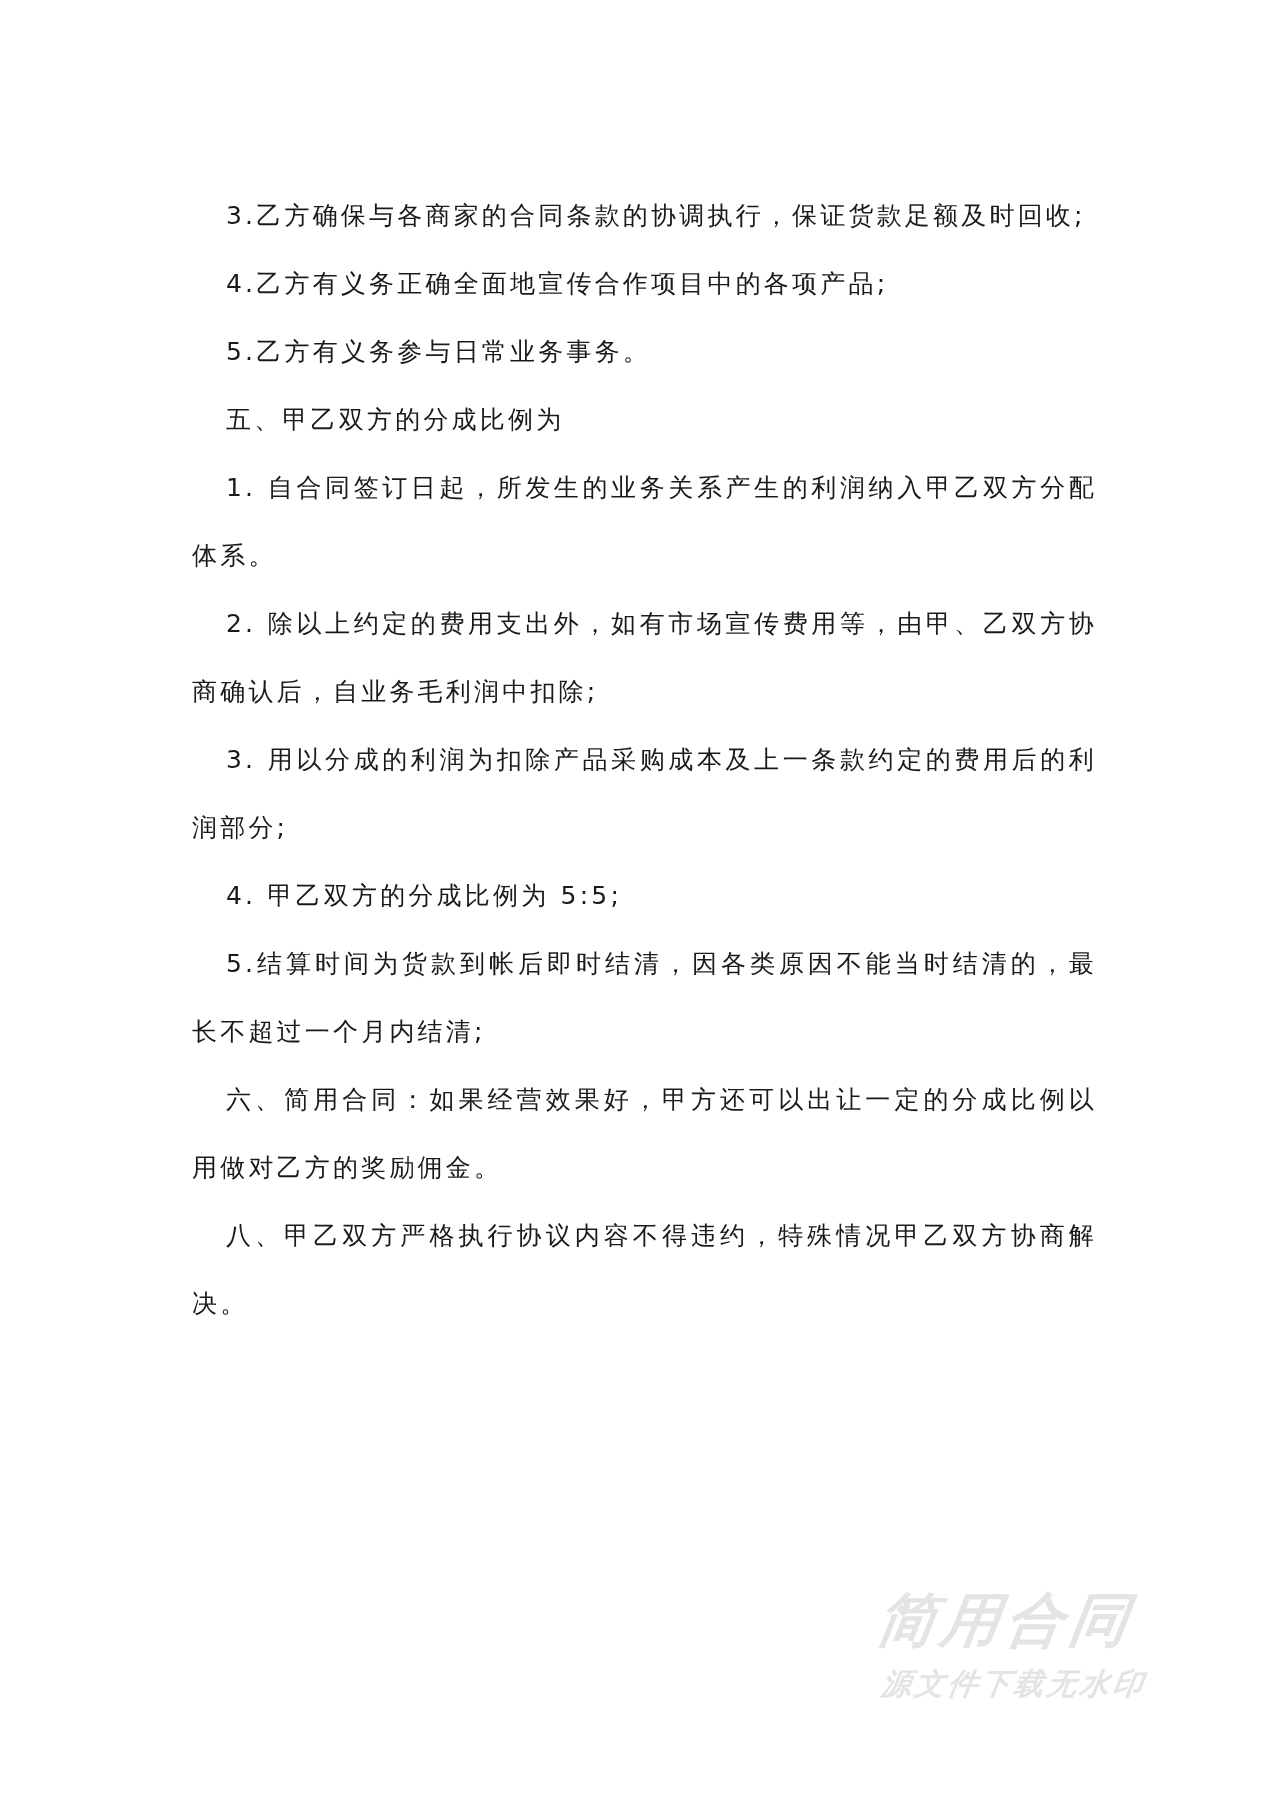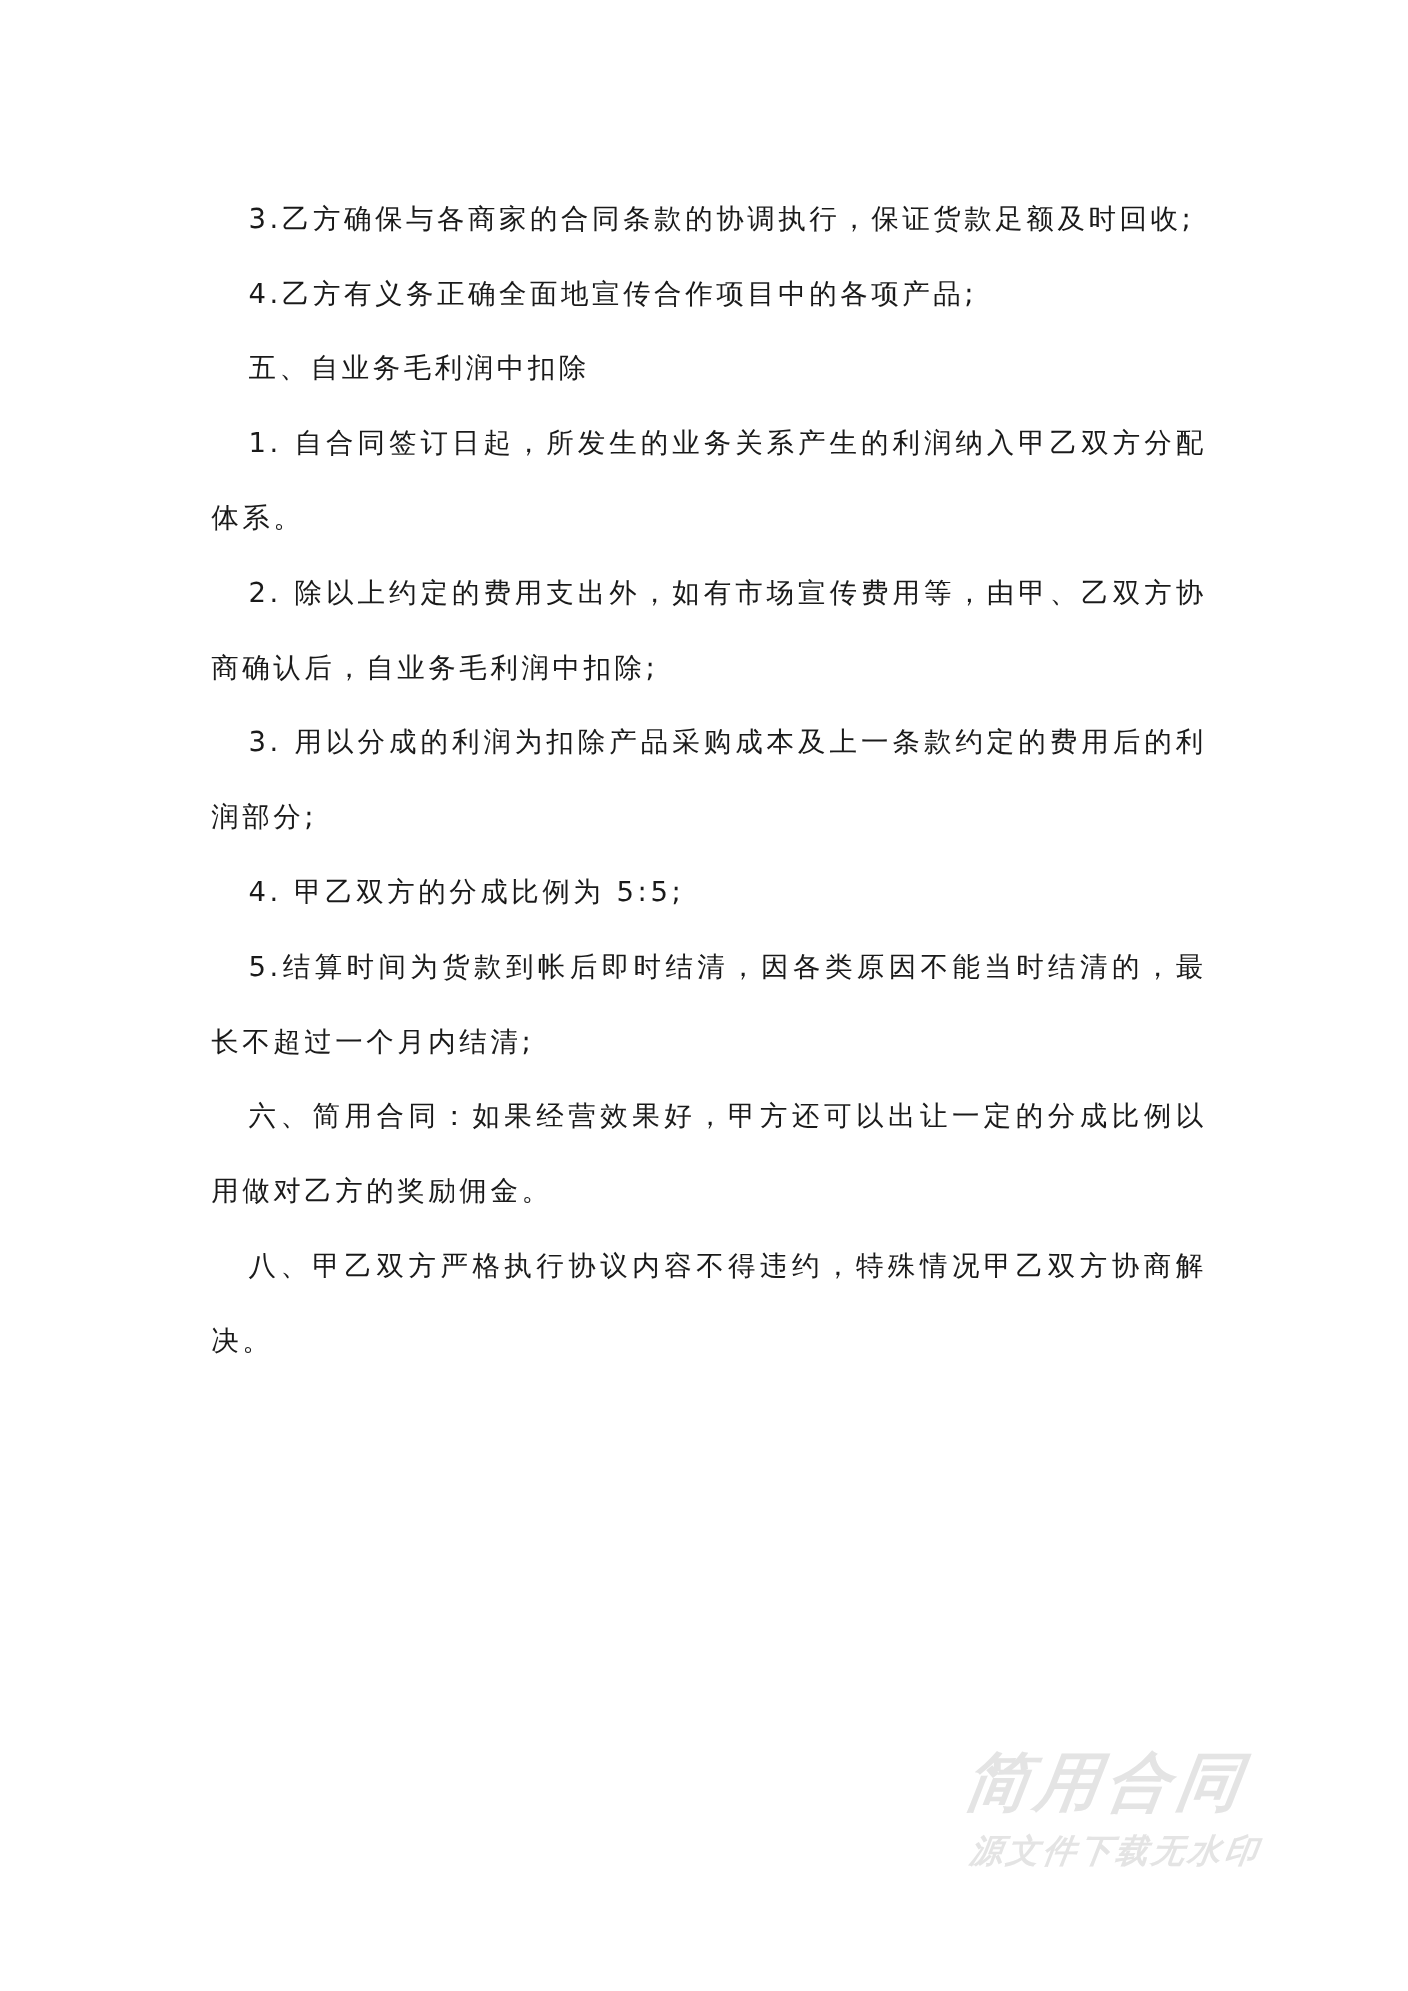--- a/index.html
+++ b/index.html
@@ -2,21 +2,21 @@
 <html><head>
 <meta charset="utf-8">
 <style>
   html, body { margin: 0; padding: 0; background: #ffffff; }
   body { width: 1280px; height: 1810px; position: relative; overflow: hidden; }
   .page {
     position: absolute; left: 0; top: 0; width: 1280px; height: 1810px;
     background: #ffffff;
   }
   .content {
-    position: absolute; left: 192px; top: 165px; width: 905px;
+    position: absolute; left: 192px; top: 182px; width: 905px;
     font-family: "DejaVu Sans", "Liberation Sans", sans-serif;
     font-size: 25px; color: #1a1a1a;
     letter-spacing: 3.2px;
   }
   .para {
     margin: 0; line-height: 68px;
     text-indent: 34px;
     text-align: justify;
     text-align-last: left;
   }
@@ -28,21 +28,22 @@
   .wm-title { font-size: 58px; letter-spacing: 6px; line-height: 64px; transform: skewX(-8deg); }
   .wm-sub { font-size: 30px; letter-spacing: 3px; line-height: 40px; margin-top: 12px; margin-left: 4px; transform: skewX(-8deg); }
 </style>
 </head>
 <body>
 
 <div class="page">
   <div class="content">
     <p class="para">3.乙方确保与各商家的合同条款的协调执行，保证货款足额及时回收;</p>
     <p class="para">4.乙方有义务正确全面地宣传合作项目中的各项产品;</p>
-    <p class="para">五、自业务毛利润中扣除</p>
+    <p class="para">5.乙方有义务参与日常业务事务。</p>
+    <p class="para">五、甲乙双方的分成比例为</p>
     <p class="para">1. 自合同签订日起，所发生的业务关系产生的利润纳入甲乙双方分配体系。</p>
     <p class="para">2. 除以上约定的费用支出外，如有市场宣传费用等，由甲、乙双方协商确认后，自业务毛利润中扣除;</p>
     <p class="para">3. 用以分成的利润为扣除产品采购成本及上一条款约定的费用后的利润部分;</p>
     <p class="para">4. 甲乙双方的分成比例为 5:5;</p>
     <p class="para">5.结算时间为货款到帐后即时结清，因各类原因不能当时结清的，最长不超过一个月内结清;</p>
     <p class="para">六、简用合同：如果经营效果好，甲方还可以出让一定的分成比例以用做对乙方的奖励佣金。</p>
     <p class="para">八、甲乙双方严格执行协议内容不得违约，特殊情况甲乙双方协商解决。</p>
   </div>
 
   <div class="watermark">

